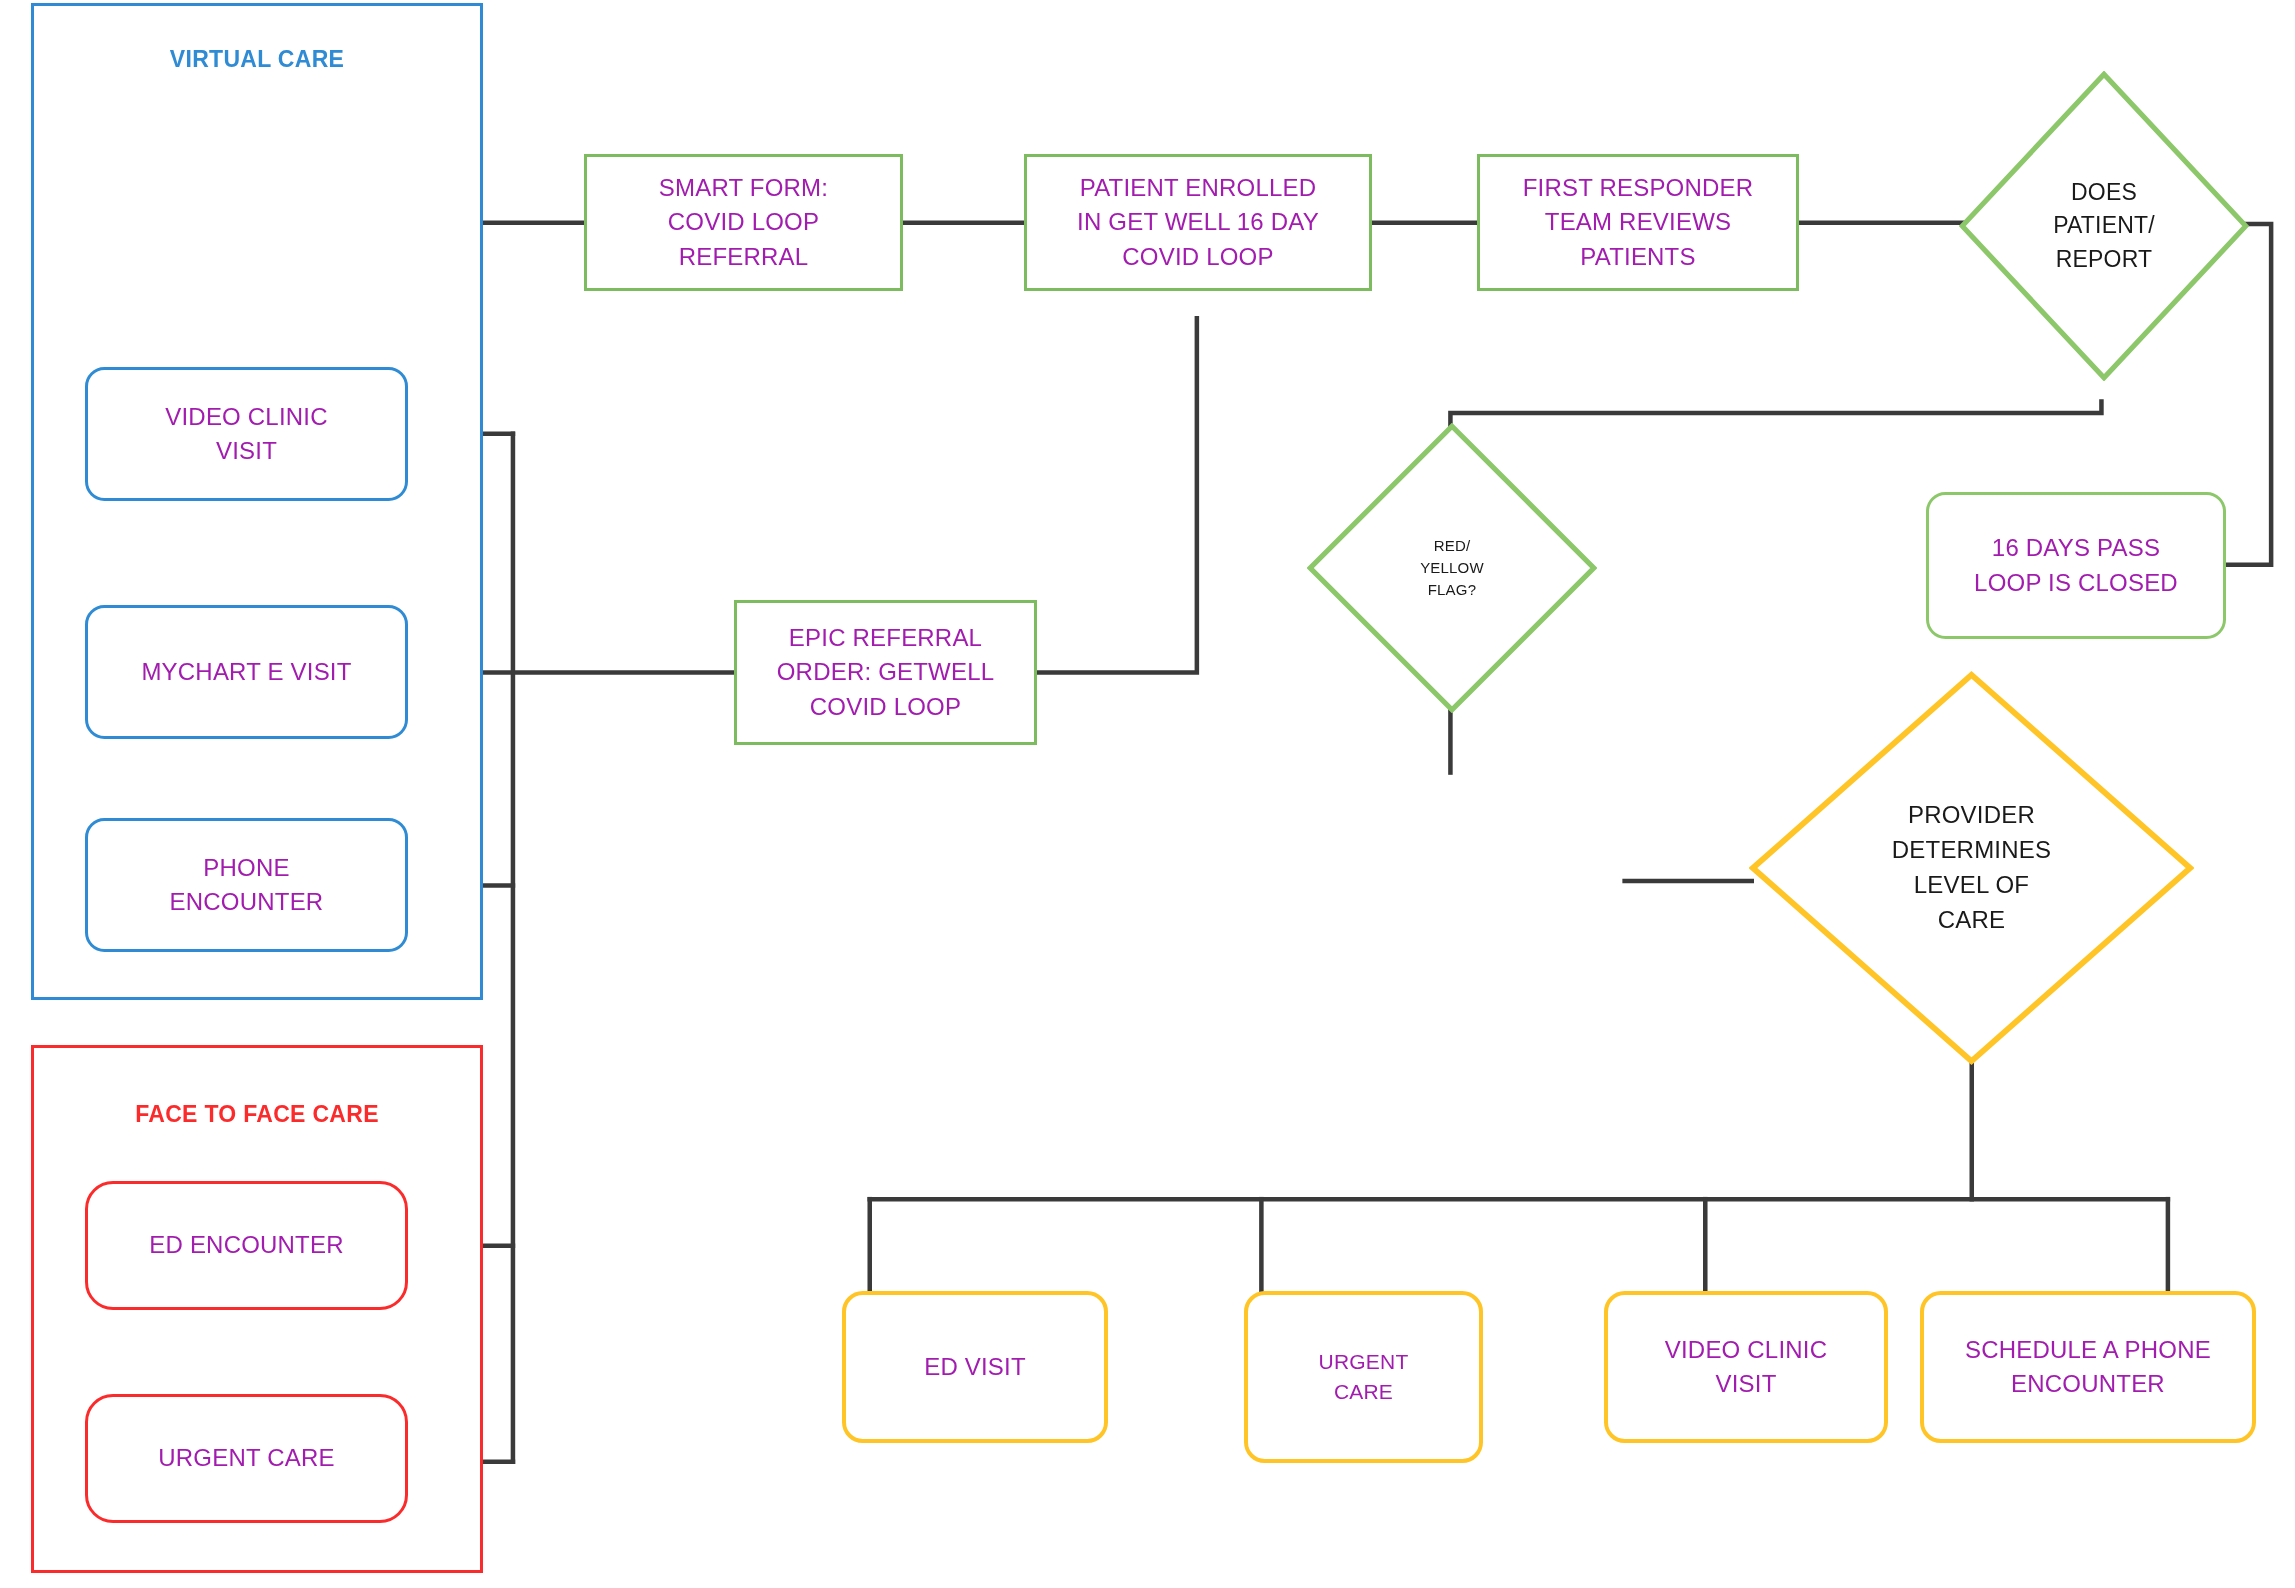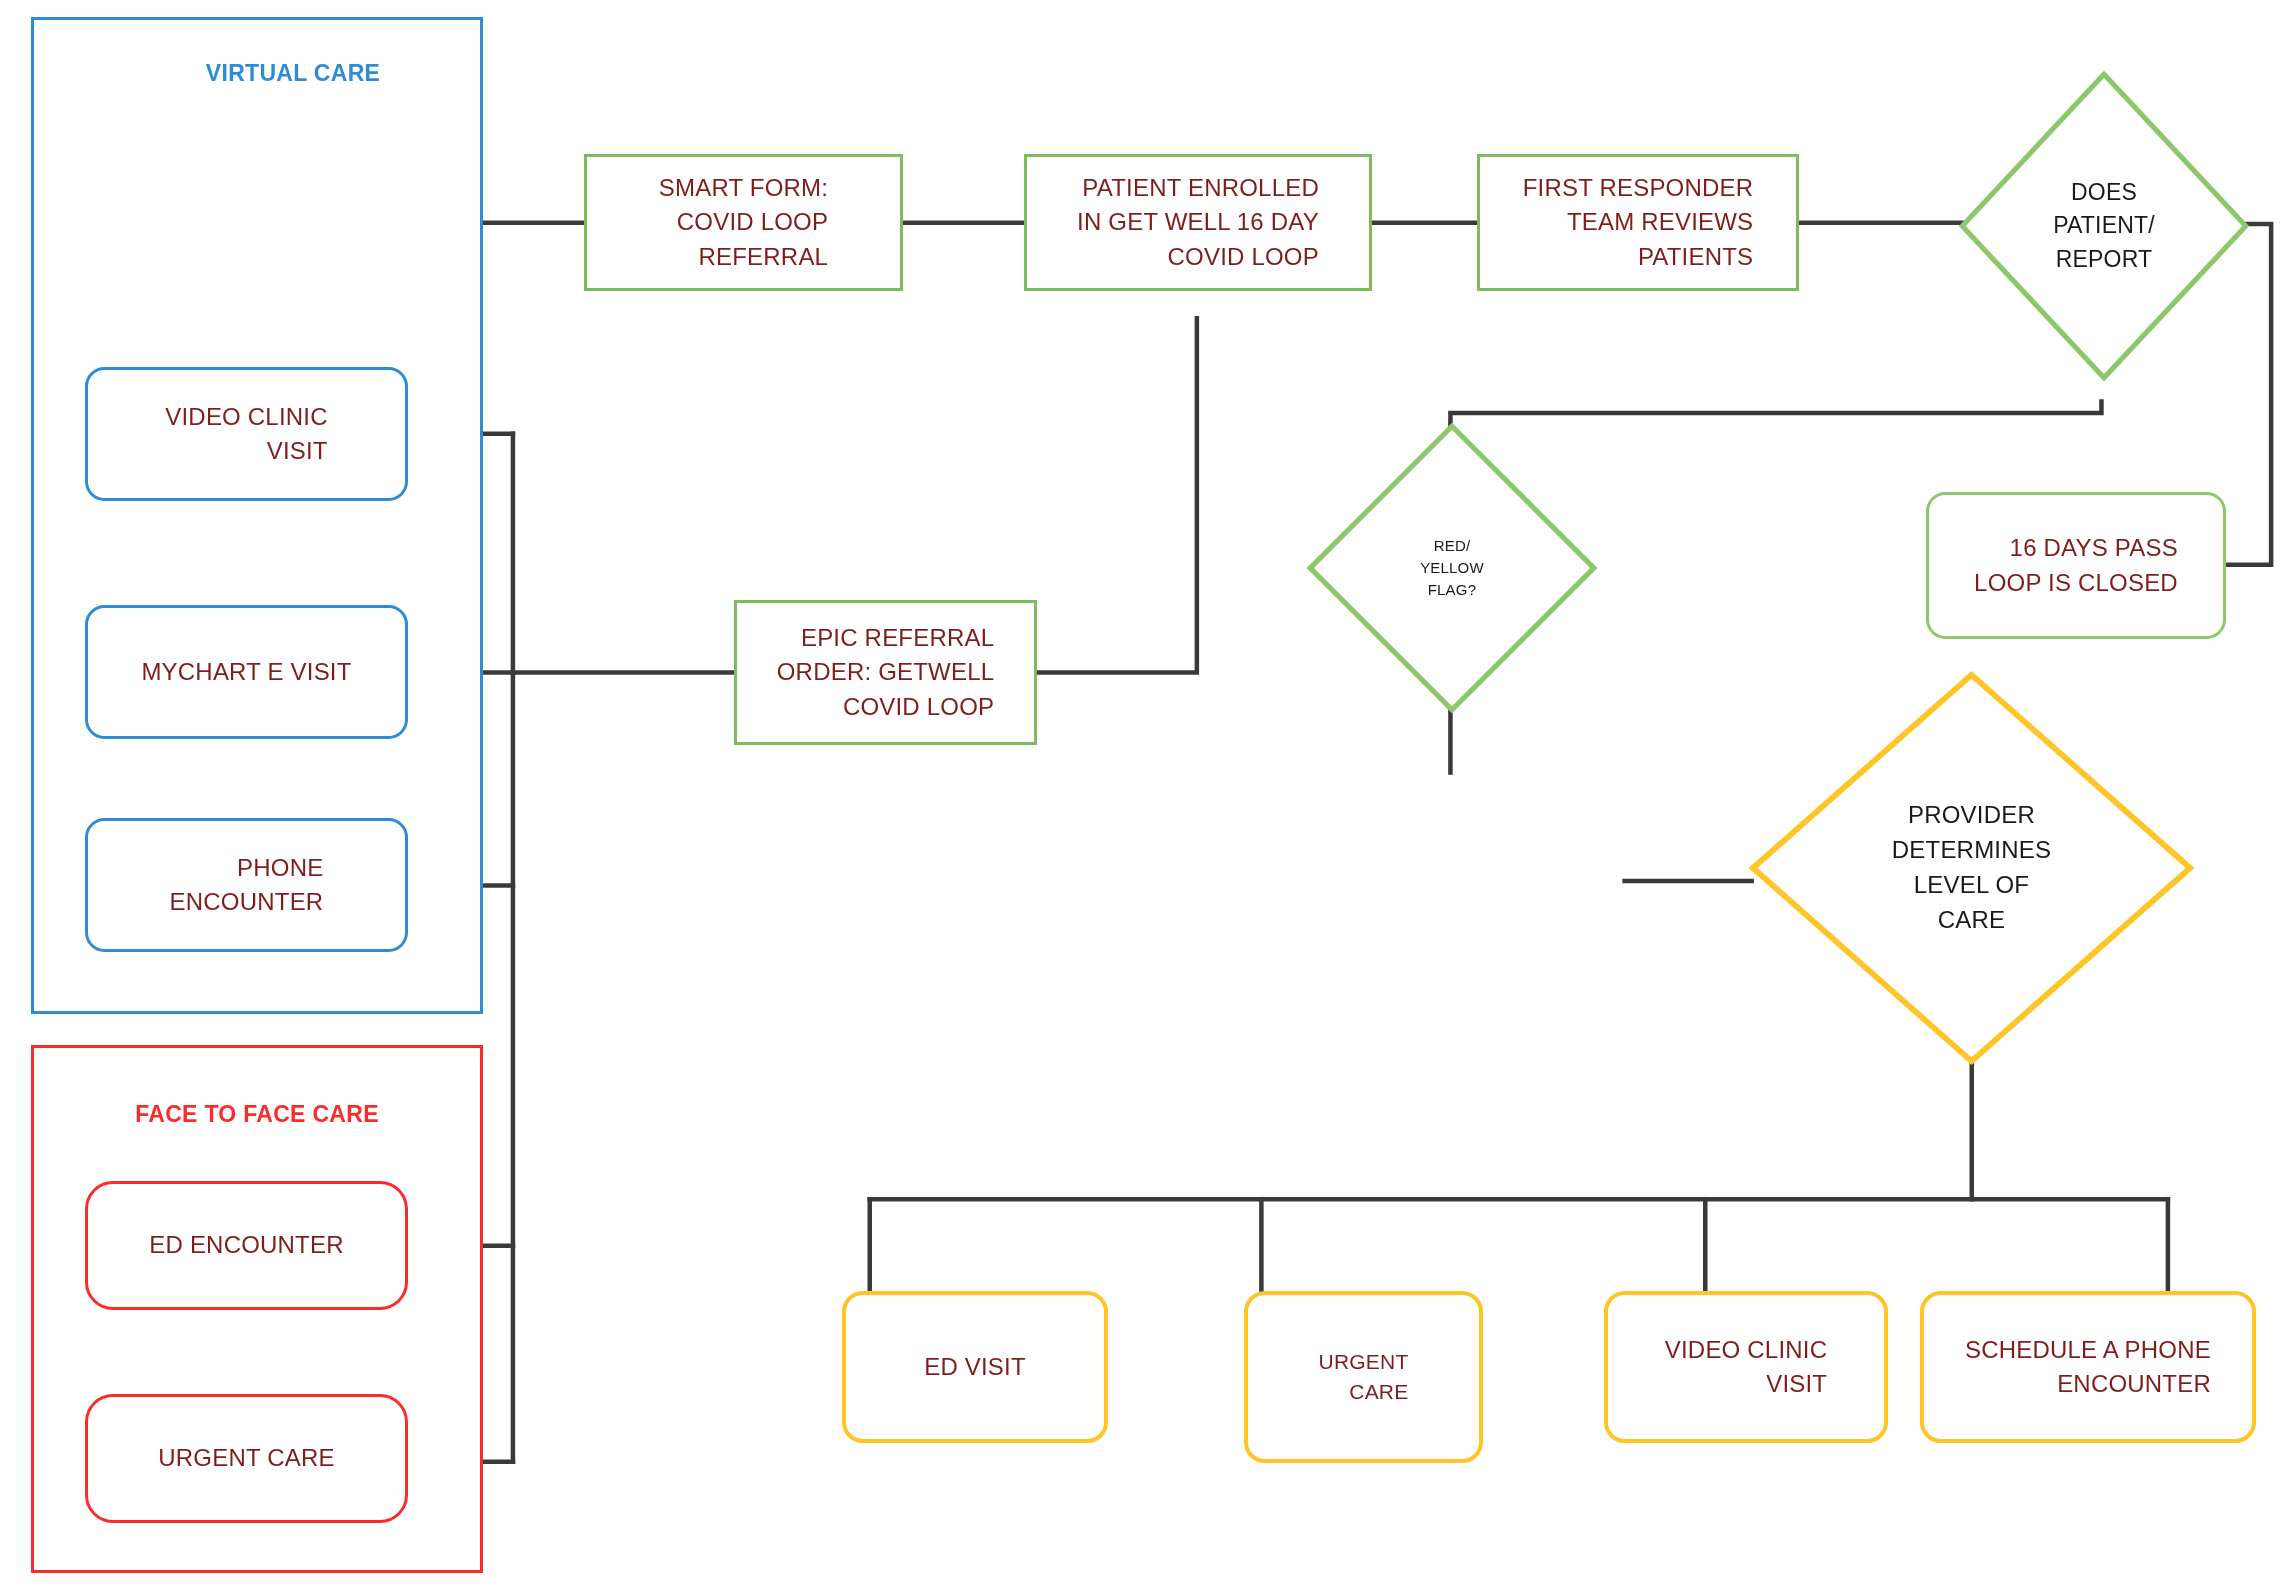--- a/index.html
+++ b/index.html
@@ -36,23 +36,23 @@
     font-weight: bold;
     letter-spacing: 0.3px;
   }
 
   
   .node {
     position: absolute;
     display: flex;
     align-items: center;
     justify-content: center;
-    text-align: right;
-    background: #ffffff;
-    color: #7f1d1d;
+    text-align: center;
+    background: #ffffff;
+    color: #a21caf;
     line-height: 1.42;
     white-space: pre-line;
     letter-spacing: 0.2px;
   }
 
   .rect       { border: 3.2px solid #7cbb5e; }
   .round-blue { border: 3.9px solid #2e8bd4; border-radius: 19.4px; }
   .round-red  { border: 3.9px solid #fc2b2b; border-radius: 28px; }
   .round-green{ border: 3.9px solid #8cc76a; border-radius: 19.4px; }
   .round-amber{ border: 4.5px solid #ffc426; border-radius: 20.7px; }
@@ -122,21 +122,21 @@
 
       <path d="M 3056 1643 L 3056 1858"></path>
       <path d="M 1348 1858 L 3360 1858"></path>
       <path d="M 1348 1858 L 1348 2000"></path>
       <path d="M 1955 1858 L 1955 2000"></path>
       <path name="" d="M 2643 1858 L 2643 2000"></path>
       <path d="M 3360 1858 L 3360 2000"></path>
     </g>
   </svg>
 
-  <div class="group" style="left:31px; top:17px; width:452px; height:997px; border:3.9px solid #2e8bd4;padding-left:36px;">
+  <div class="group" style="left:31px; top:3px; width:452px; height:997px; border:3.9px solid #2e8bd4;">
     <div class="group-title" style="top:40px; color:#2e8bd4; font-size:23px;">VIRTUAL CARE</div>
   </div>
 
 
   <div class="node round-blue" style="left:85px; top:367px; width:323px; height:134px; font-size:24px;">VIDEO CLINIC
 VISIT</div>
 
   <div class="node round-blue" style="left:85px; top:605px; width:323px; height:134px; font-size:24px;">MYCHART E VISIT</div>
 
   <div class="node round-blue" style="left:85px; top:818px; width:323px; height:134px; font-size:24px;">PHONE

